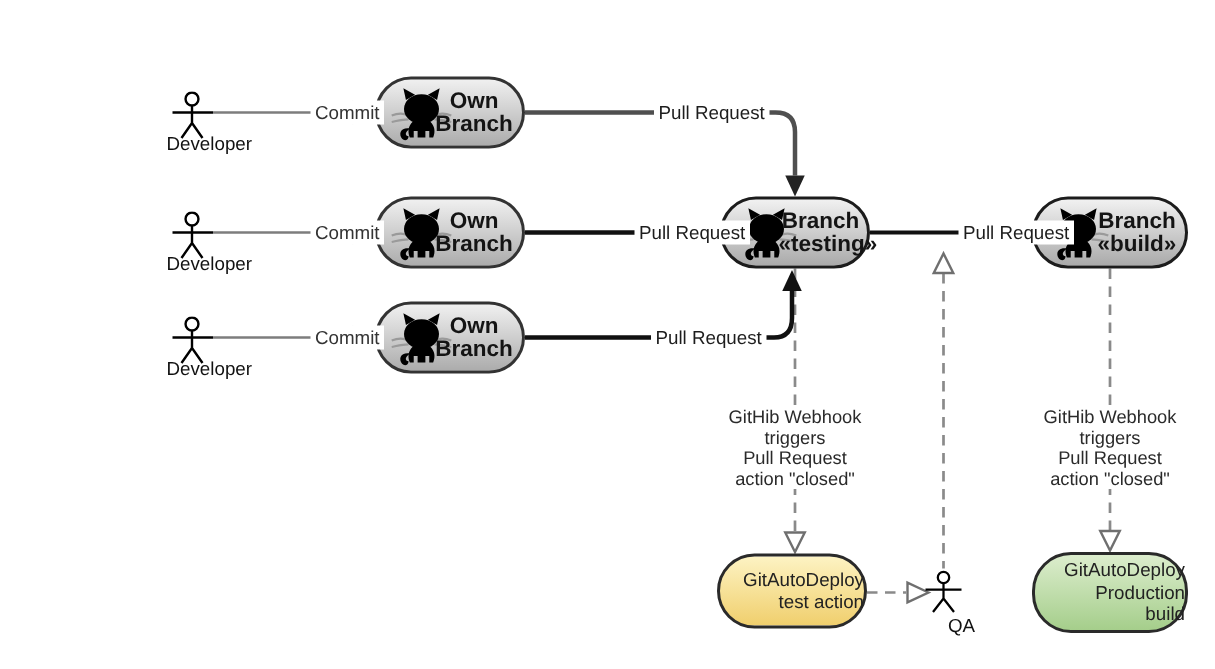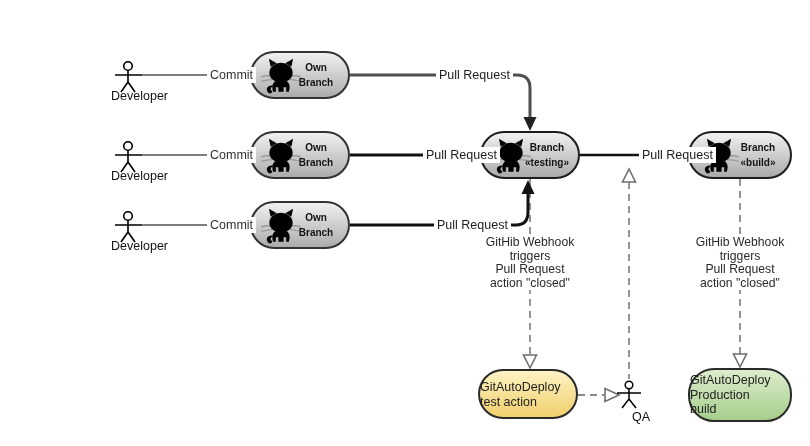--- a/index.html
+++ b/index.html
@@ -11,31 +11,31 @@
   .branch-pill{border:2.4px solid #1c1c1c;
                background:linear-gradient(#f1f1f1,#aaaaaa);}
   .own-pill{border:2.2px solid #333333;
             background:linear-gradient(#f0f0f0,#acacac);}
   .deploy-test-pill{border:2.2px solid #2a2a2a;
             background:linear-gradient(#fdf3c3,#f0cf6d);}
   .deploy-prod-pill{border:2.2px solid #2a2a2a;
             background:linear-gradient(#dcedcd,#a5ce8b);}
   .pill .octo{position:absolute;left:8px;top:5px;}
   .branch-text{position:absolute;right:6px;top:50%;transform:translateY(-50%);
-               width:52px;text-align:center;font-size:10px;font-weight:700;
+               width:52px;text-align:center;font-size:15px;font-weight:700;
                color:#141414;line-height:15px;}
   .deploy-text{position:absolute;left:0;right:0;top:50%;transform:translateY(-50%);
-               text-align:left;font-size:12.5px;color:#222;line-height:14.5px;}
+               text-align:right;font-size:12.5px;color:#222;line-height:14.5px;}
   
   .edge-label{position:absolute;background:#ffffff;text-align:center;
               font-size:12.5px;color:#1d1d1d;line-height:16px;white-space:nowrap;
               padding:0 3px;margin-left:48px;}
   .commit-label{color:#333;}
   .note{position:absolute;background:#ffffff;text-align:center;font-size:12.2px;
-        color:#2a2a2a;line-height:13.6px;}
+        color:#2a2a2a;line-height:13.6px;margin-top:36px;}
   
   .actor{position:absolute;}
   .actor-label{position:absolute;text-align:right;font-size:12.5px;color:#111;}
 </style>
 </head>
 <body>
 
 <div class="canvas">
 
   <svg class="layer" width="810" height="446" viewBox="0 0 810 446">

